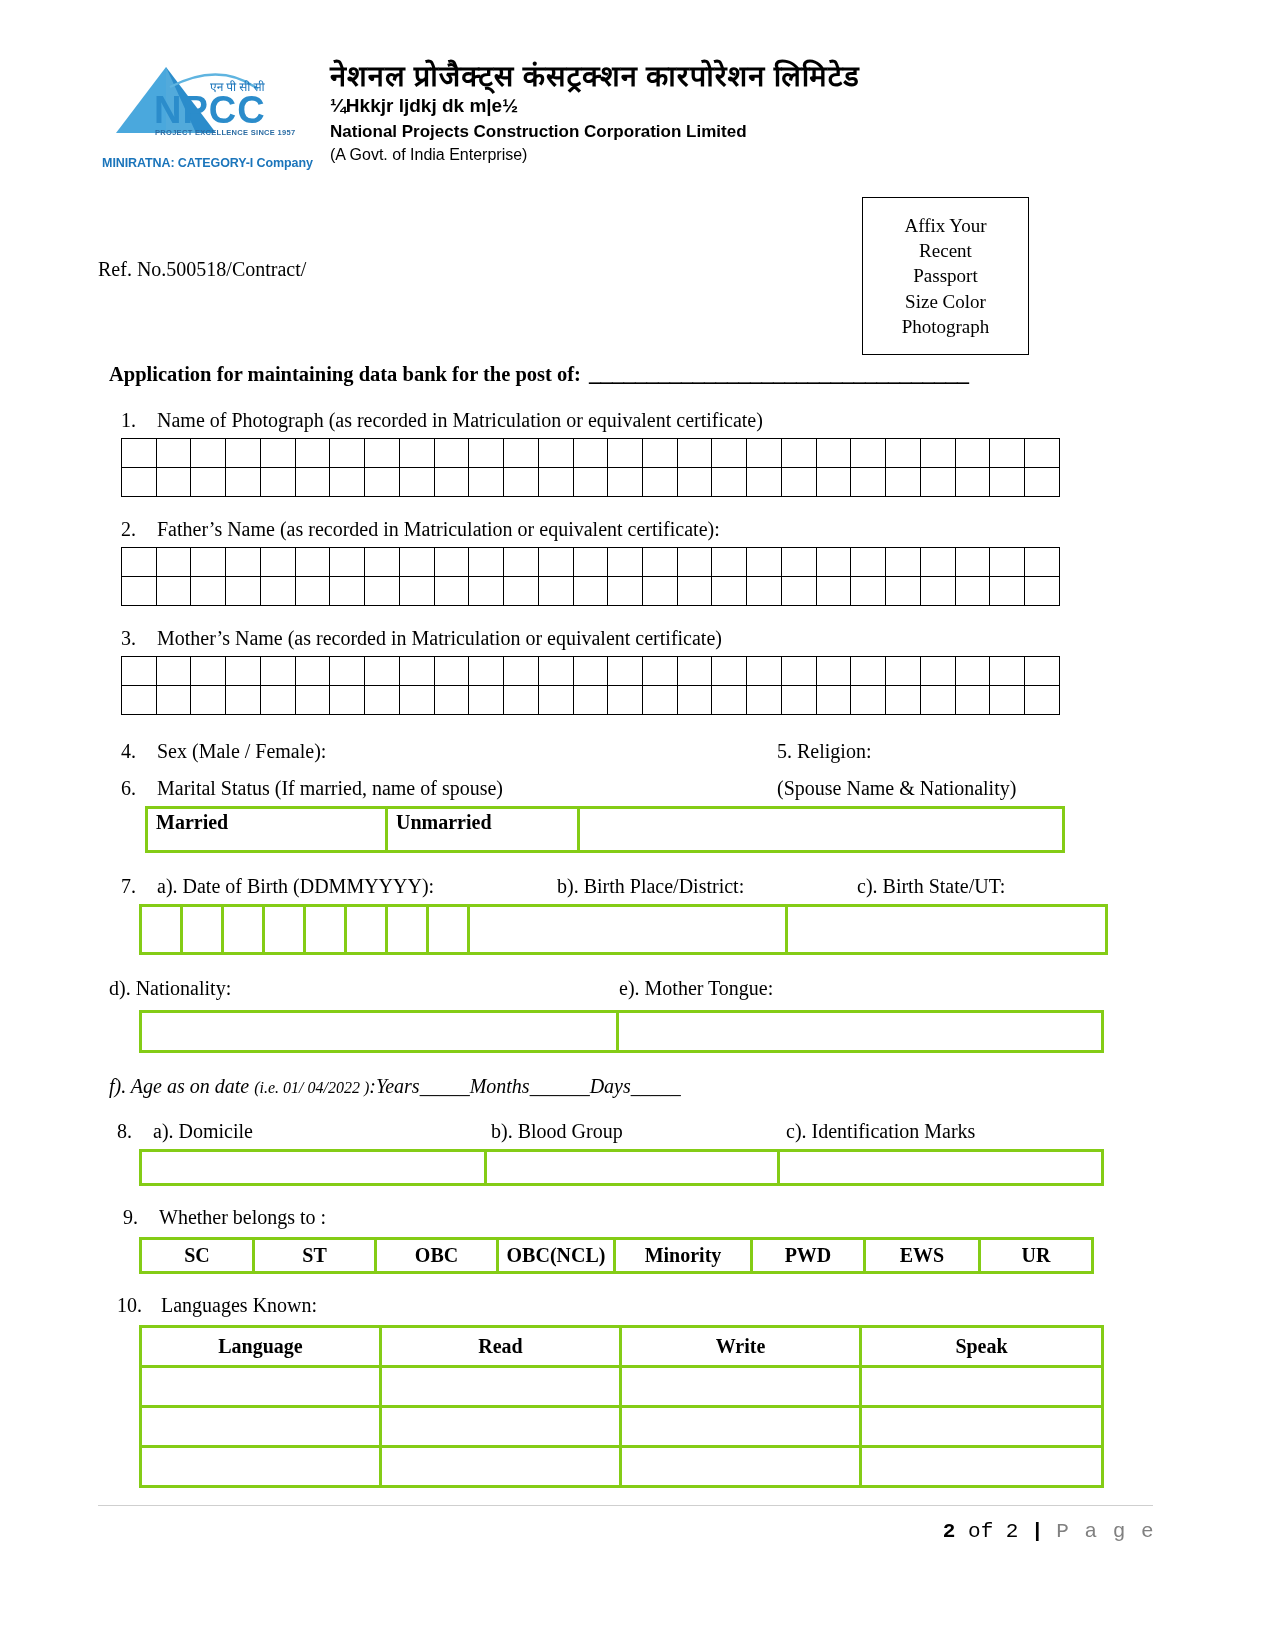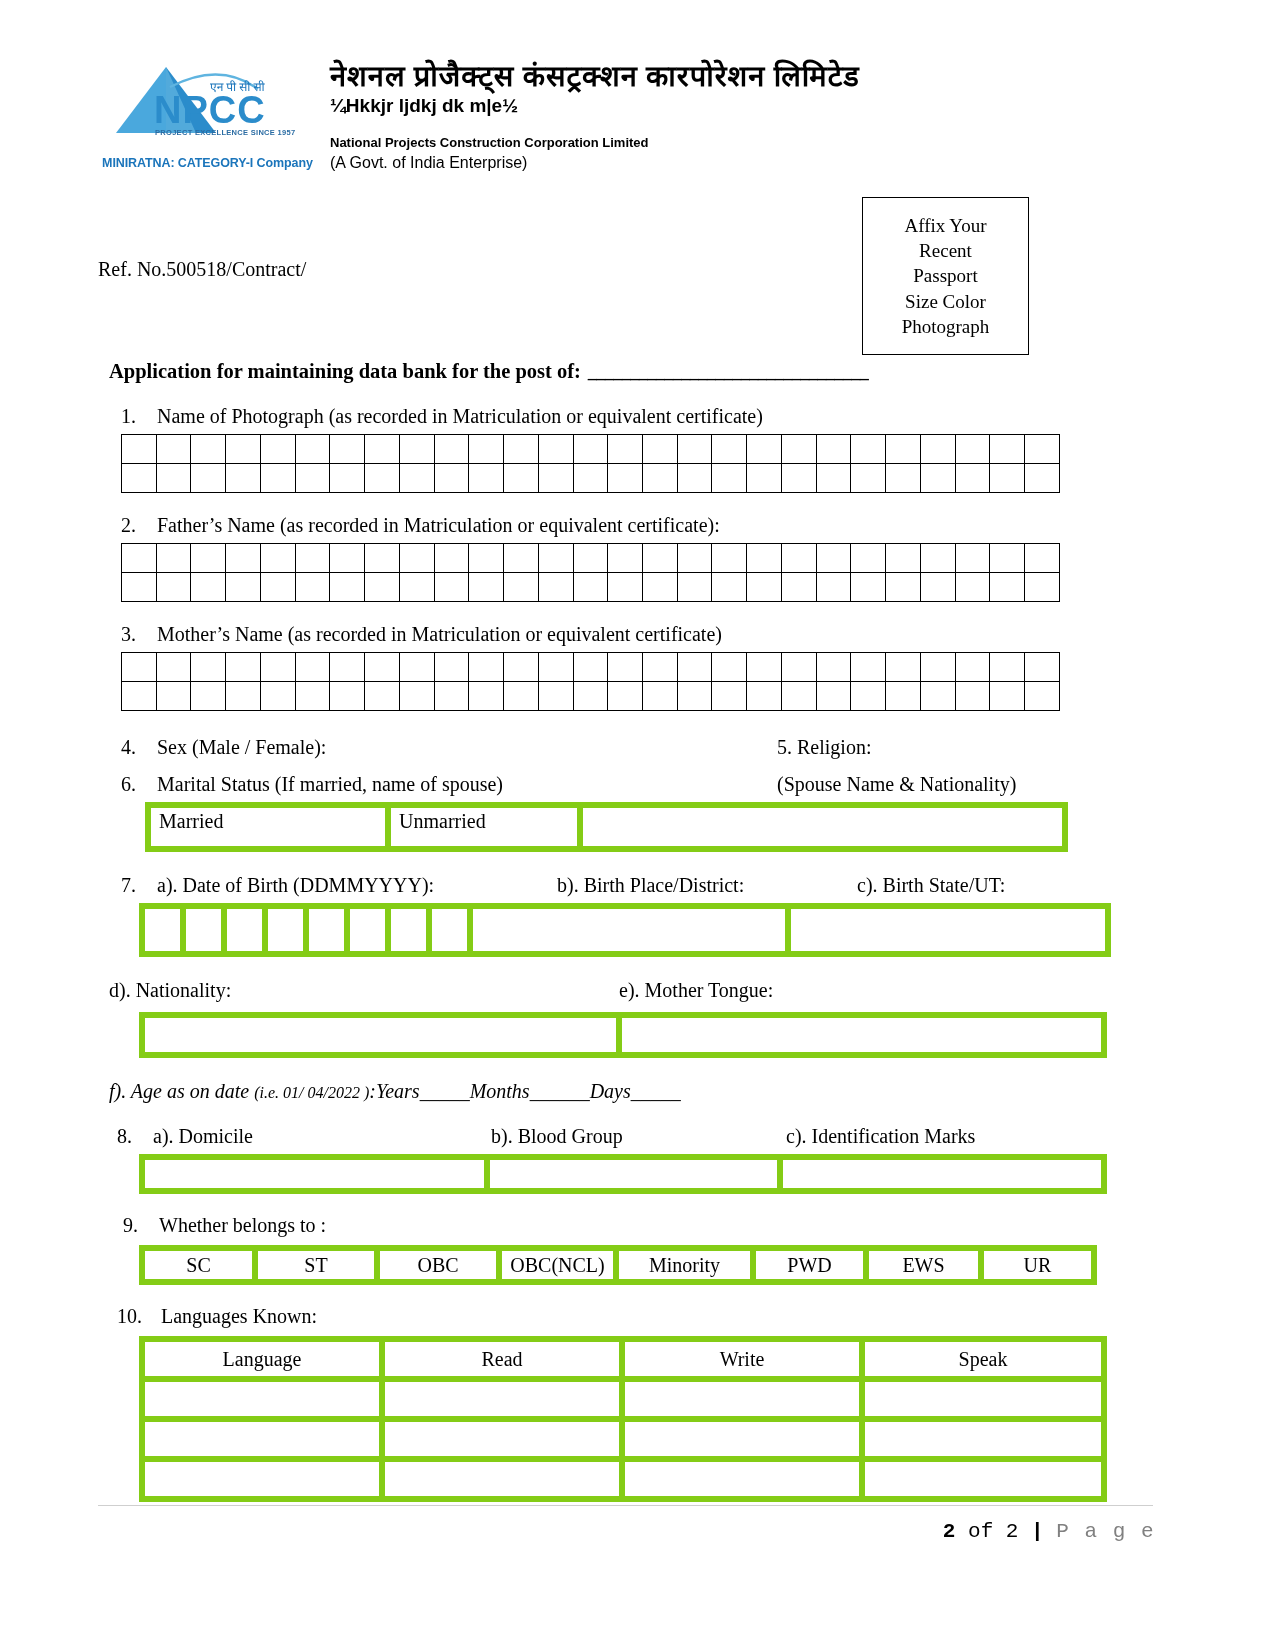--- a/index.html
+++ b/index.html
@@ -30,21 +30,21 @@
   .t-hindi {
     font-family:"Liberation Serif", serif;
     font-size:29px; font-weight:bold; letter-spacing:1px; line-height:1.15;
   }
   .t-krutidev {
     font-family:"Liberation Sans", sans-serif;
     font-size:19px; font-weight:bold; margin-top:2px;
   }
   .t-eng {
     font-family:"Liberation Sans", sans-serif;
-    font-size:13px; font-weight:bold; margin-top:18px;
+    font-size:17px; font-weight:bold; margin-top:5px;
   }
   .t-sub {
     font-family:"Liberation Sans", sans-serif;
     font-size:16px; margin-top:4px;
   }
 
   
   .photo-box {
     position:absolute; left:862px; top:197px; width:167px; height:158px;
     border:1.5px solid #000; display:flex; align-items:center; justify-content:center;
@@ -53,37 +53,37 @@
 
   .refno { position:absolute; left:98px; top:258px; font-size:20px; }
 
   
   .body-area { position:absolute; left:13px; top:360px; width:1275px; }
 
   .apptitle {
     font-size:20.5px; font-weight:bold; margin-left:96px;
     display:flex; align-items:baseline;
   }
-  .apptitle .dashes { font-weight:bold; letter-spacing:-0.5px; margin-left:8px; font-size:18px;font-style:italic; }
+  .apptitle .dashes { font-weight:bold; letter-spacing:-0.5px; margin-left:8px; font-size:24px; }
 
   .qrow { display:flex; margin-left:108px; font-size:20px; margin-top:22px; }
   .qnum { width:36px; flex:0 0 36px; }
   .qtext { flex:1; }
 
   
   .gridwrap { margin-left:108px; margin-top:6px; width:938px; }
   .gridrow { display:flex; width:938px; }
   .gcell {
     flex:1 1 0; height:30px;
     border:1px solid #000; margin-right:-1px; margin-bottom:-1px;
   }
 
   
   .tbl { border-collapse:collapse; font-size:20px; }
-  .tbl td, .tbl th { border:6px solid #84cc16; font-weight:normal; }
+  .tbl td, .tbl th { border:3px solid #84cc16; font-weight:bold; }
 
   .mt-wrap { margin-left:132px; margin-top:6px; }
   .marital td { height:44px; padding:2px 8px; vertical-align:top; }
 
   .dob-wrap { margin-left:126px; margin-top:6px; }
   .dob td { height:48px; }
   .dob .d { width:41px; }
 
   .nat-wrap { margin-left:126px; margin-top:10px; }
   .nat td { height:40px; }

